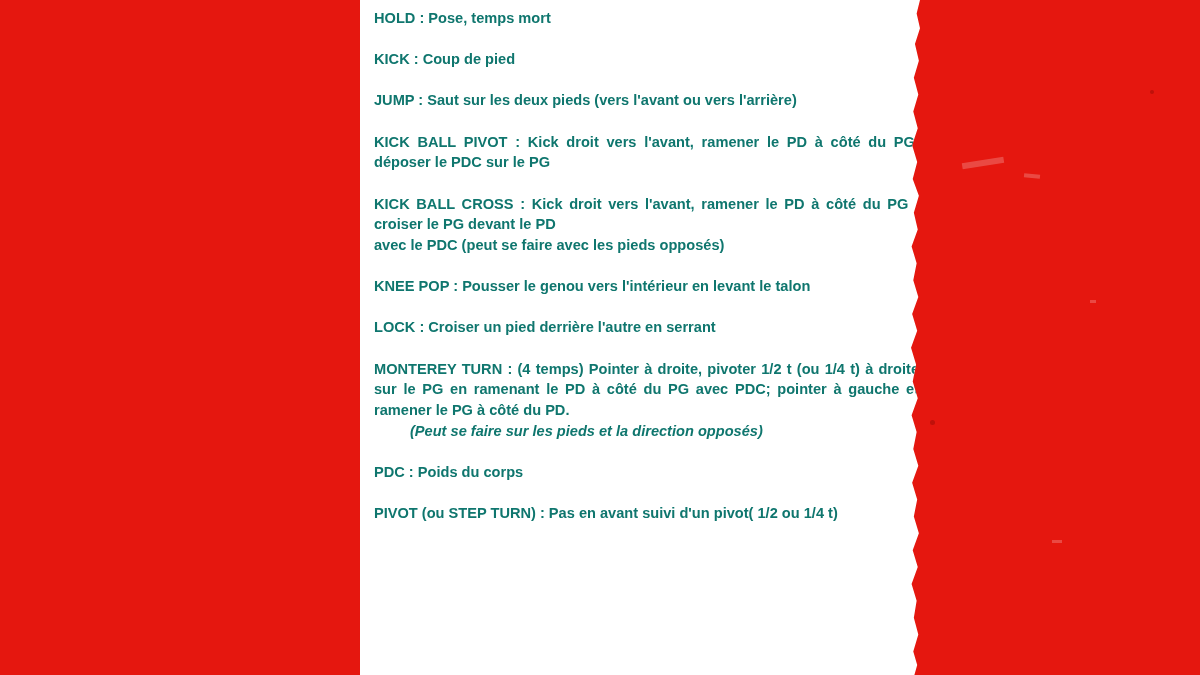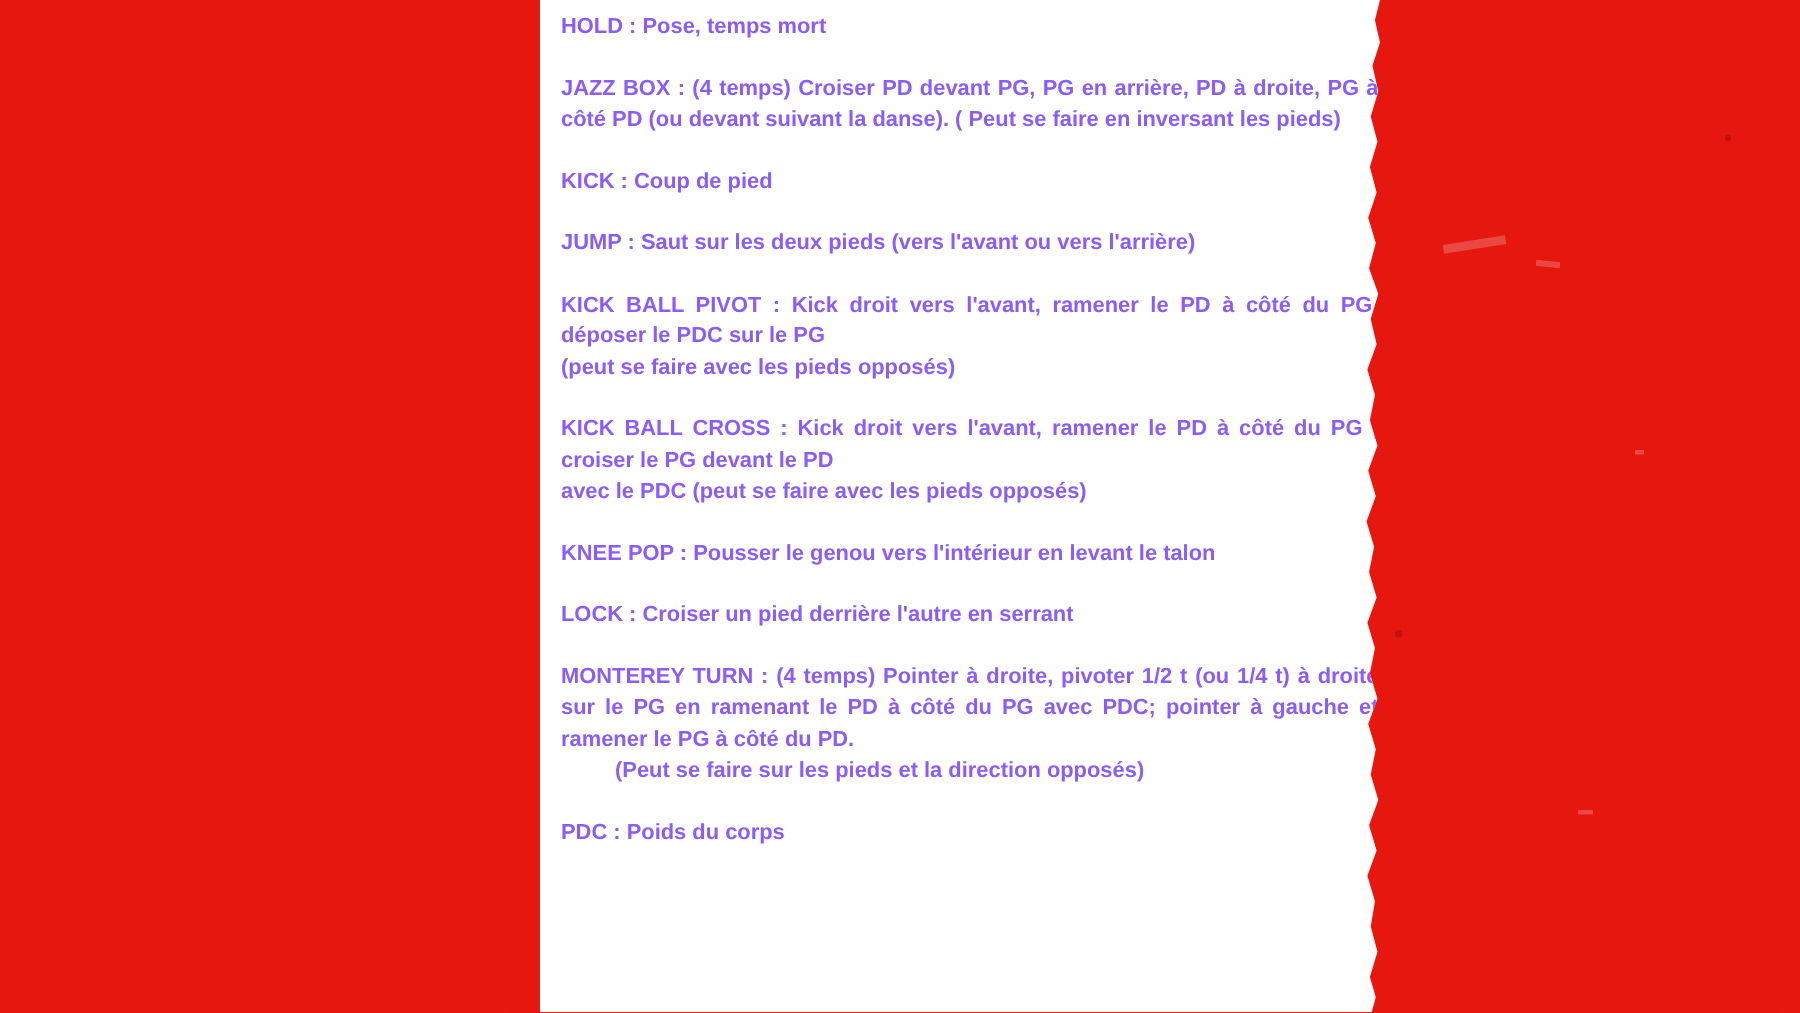--- a/index.html
+++ b/index.html
@@ -73,21 +73,21 @@
       99.5% 98.5%,
       99.0% 100%,
       0% 100%
     );
   }
   #content {
     position: absolute;
     left: 14px;
     top: 0;
     width: 545px;
-    color: #8b5cf6;
+    color: #0f766e;
     font-size: 14.6px;
     font-weight: bold;
     line-height: 1.42;
   }
   .entry {
     margin: 0 0 20.5px 0;
     text-align: justify;
     text-justify: inter-word;
   }
   .entry.nojust {
@@ -95,20 +95,21 @@
   }
   .entry .line {
     display: block;
   }
   .entry .line.just {
     text-align: justify;
     text-justify: inter-word;
   }
   .entry .line.indent {
     padding-left: 36px;
+    font-style: italic;
   }
   
   .speck {
     position: absolute;
     background: rgba(255,255,255,0.22);
     pointer-events: none;
   }
   #s1 { left: 962px; top: 160px; width: 42px; height: 6px; transform: rotate(-9deg); }
   #s2 { left: 1024px; top: 174px; width: 16px; height: 4px; transform: rotate(6deg); }
   #s3 { left: 1052px; top: 540px; width: 10px; height: 3px; }
@@ -134,35 +135,31 @@
   <div class="darkspeck" id="d2"></div>
 
   <div id="sheet">
     <div id="content">
 
       <p class="entry nojust" style="margin-top:8px;">
         <span>HOLD : </span><span>Pose, temps mort</span>
       </p>
 
 
-      <p class="entry">
-        <span>JAZZ BOX : </span><span>(4 temps) Croiser PD devant PG, PG en arrière, PD à droite, PG à côté PD (ou devant suivant la danse).  ( Peut se faire en inversant les pieds)</span>
-      </p>
 
       <p class="entry nojust">
         <span>KICK : </span><span>Coup de pied</span>
       </p>
 
       <p class="entry nojust">
         <span>JUMP : </span><span>Saut sur les deux pieds (vers l'avant ou vers l'arrière)</span>
       </p>
 
       <p class="entry nojust">
         <span class="line just"><span>KICK BALL PIVOT : </span><span>Kick droit vers l'avant, ramener le PD à côté du PG, déposer le PDC sur le PG</span></span>
-        <span class="line">(peut se faire avec les pieds opposés)</span>
       </p>
 
       <p class="entry nojust">
         <span class="line just"><span>KICK BALL CROSS : </span><span>Kick droit vers l'avant, ramener le PD à côté du PG , croiser le PG devant le PD</span></span>
         <span class="line">avec le PDC (peut se faire avec les pieds opposés)</span>
       </p>
 
       <p class="entry nojust">
         <span>KNEE POP : </span><span>Pousser le genou vers l'intérieur en levant le talon</span>
       </p>
@@ -173,16 +170,19 @@
 
       <p class="entry nojust">
         <span class="line just"><span>MONTEREY TURN : </span><span>(4 temps) Pointer à droite, pivoter 1/2 t (ou 1/4 t) à droite sur le PG en ramenant le PD à côté du PG avec PDC; pointer à gauche et ramener le PG à côté du PD.</span></span>
         <span class="line indent">(Peut se faire sur les pieds et la direction opposés)</span>
       </p>
 
       <p class="entry nojust">
         <span>PDC : </span><span>Poids du corps</span>
       </p>
 
+      <p class="entry">
+        <span>PIVOT (ou STEP TURN) : </span><span>Pas en avant suivi d'un pivot( 1/2 ou 1/4 t)</span>
+      </p>
 
     </div>
   </div>
 </div>
 
 </body></html>

